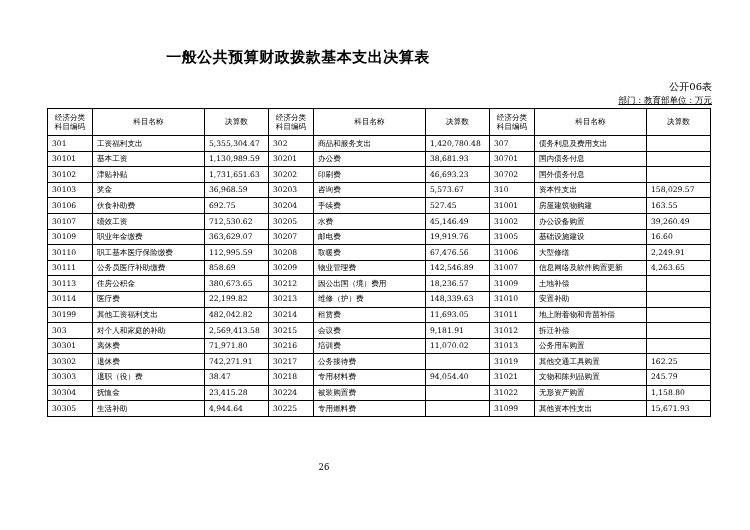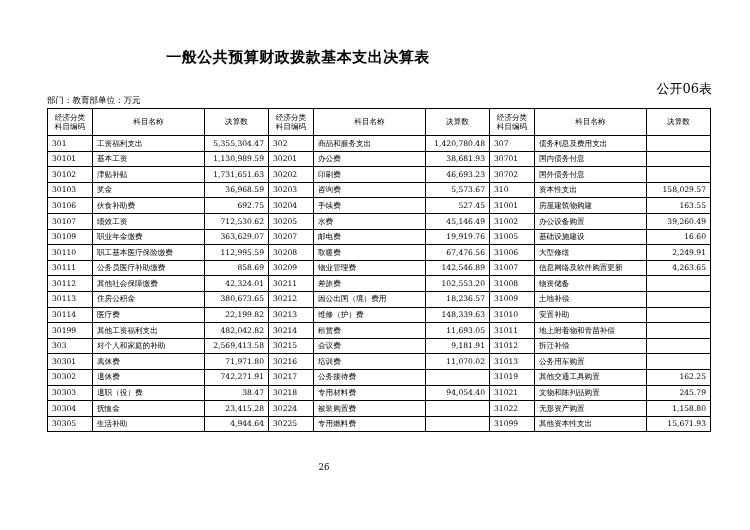--- a/index.html
+++ b/index.html
@@ -22,30 +22,31 @@
     width: 596px;
     text-align: center;
     font-size: 15px;
     font-weight: bold;
     letter-spacing: 0.5px;
   }
   .table-code {
     position: absolute;
     top: 80px;
     right: 38px;
-    font-size: 13px;
+    font-size: 10px;
   }
   .meta-line {
     position: absolute;
     top: 95px;
     left: 47px;
     right: 38px;
     display: flex;
-    justify-content: flex-start;
+    justify-content: flex-end;
     font-size: 8.5px;
+    text-decoration: underline;
   }
   table.budget {
     position: absolute;
     top: 108px;
     left: 47px;
     width: 526px;
     border-collapse: collapse;
     table-layout: fixed;
     font-size: 7.6px;
     border: 1.5px solid #000;
@@ -62,21 +63,21 @@
     font-weight: normal;
   }
   table.budget thead th {
     height: 24px;
     text-align: center;
     border-bottom: 1.5px solid #000;
   }
   table.budget tbody td { height: 12.6px; }
   td.code-cell { text-align: left; }
   td.name-cell { text-align: left; word-break: break-all; }
-  td.value-cell { text-align: right; }
+  td.value-cell { text-align: left; }
   td.bold { font-weight: bold; }
   .page-number {
     position: absolute;
     top: 462px;
     left: 0;
     width: 648px;
     text-align: center;
     font-size: 8.5px;
   }
 </style>
@@ -211,31 +212,20 @@
         <td class="name-cell">公务员医疗补助缴费</td>
         <td class="value-cell">858.69</td>
         <td class="code-cell">30209</td>
         <td class="name-cell">物业管理费</td>
         <td class="value-cell">142,546.89</td>
         <td class="code-cell">31007</td>
         <td class="name-cell">信息网络及软件购置更新</td>
         <td class="value-cell">4,263.65</td>
       </tr>
       <tr>
-        <td class="code-cell">30112</td>
-        <td class="name-cell">其他社会保障缴费</td>
-        <td class="value-cell">42,324.01</td>
-        <td class="code-cell">30211</td>
-        <td class="name-cell">差旅费</td>
-        <td class="value-cell">102,553.20</td>
-        <td class="code-cell">31008</td>
-        <td class="name-cell">物资储备</td>
-        <td class="value-cell"></td>
-      </tr>
-      <tr>
         <td class="code-cell">30113</td>
         <td class="name-cell">住房公积金</td>
         <td class="value-cell">380,673.65</td>
         <td class="code-cell">30212</td>
         <td class="name-cell">因公出国（境）费用</td>
         <td class="value-cell">18,236.57</td>
         <td class="code-cell">31009</td>
         <td class="name-cell">土地补偿</td>
         <td class="value-cell"></td>
       </tr>

